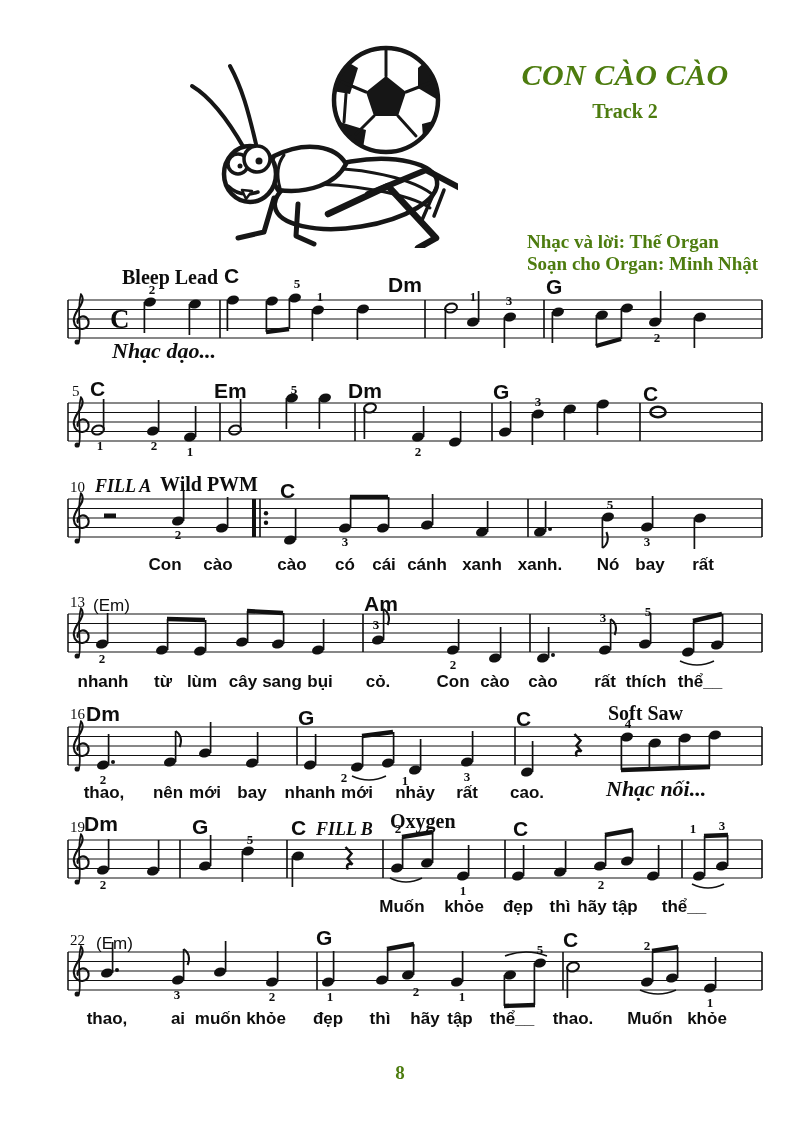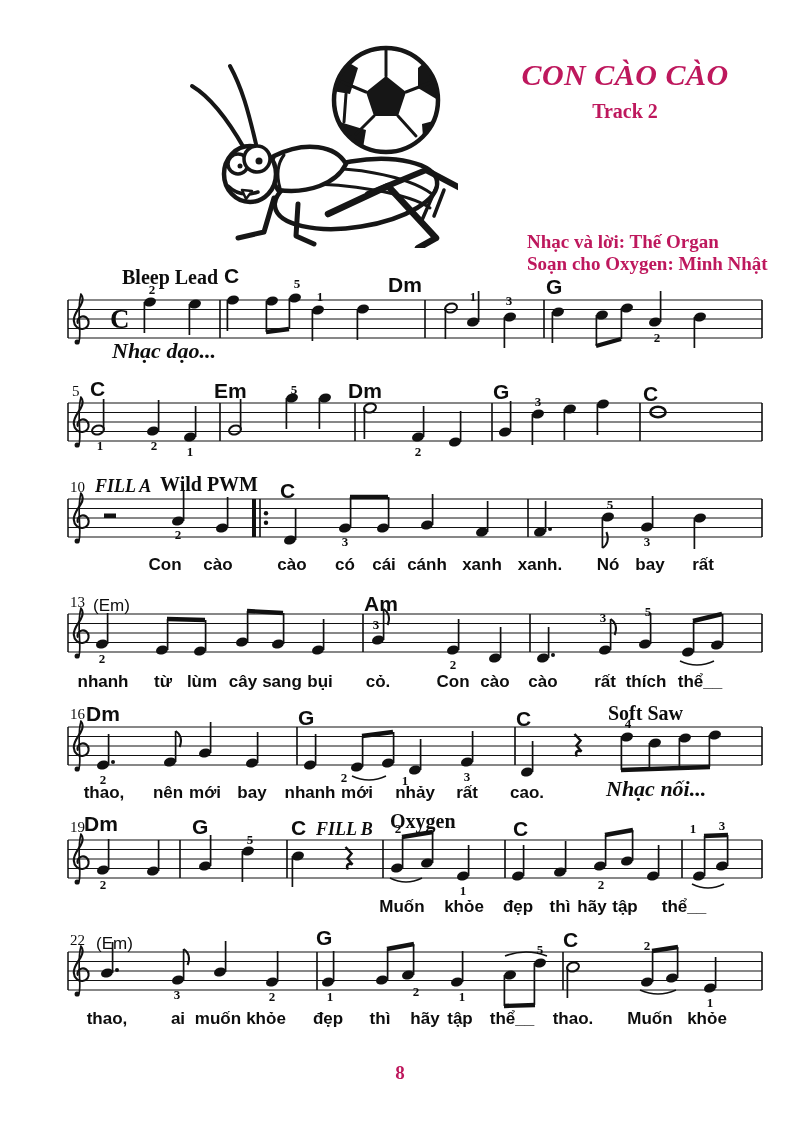--- a/index.html
+++ b/index.html
@@ -1,17 +1,17 @@
 <!DOCTYPE html>
 <html><head>
 <meta charset="utf-8">
 <style>
   html,body{margin:0;padding:0;background:#e8e8e8;}
   #page{position:relative;width:800px;height:1146px;background:#ffffff;margin:0 auto;overflow:hidden;
-        font-family:"Liberation Serif",serif;color:#be185d;}
+        font-family:"Liberation Serif",serif;color:#4d7c0f;}
   .abs{position:absolute;}
   #title{left:455px;top:58px;width:340px;text-align:center;
          font:italic bold 30px "Liberation Serif",serif;letter-spacing:.5px;}
   #track{left:455px;top:100px;width:340px;text-align:center;
          font:bold 20px "Liberation Serif",serif;}
   #credits{left:527px;top:231px;font:bold 19px "Liberation Serif",serif;line-height:22px;white-space:nowrap;}
   #pagenum{left:0;top:1062px;width:800px;text-align:center;font:bold 19px "Liberation Serif",serif;}
   svg text{fill:#0d0d0d;}
   .chord{font:bold 21px "Liberation Sans",sans-serif;}
   .lyric{font:bold 17px "Liberation Sans",sans-serif;}
@@ -71,21 +71,21 @@
       <circle cx="62" cy="130" r="2.5" fill="#161616" stroke="none"></circle>
       <path d="M50 150 Q62 162 80 156" stroke-width="3.5"></path>
       <polygon points="64,154 74,155 68,163" fill="#ffffff" stroke-width="2.5"></polygon>
     </g>
   </svg>
 
   <div class="abs" id="title">CON CÀO CÀO</div>
   <div class="abs" id="track">Track 2</div>
   <div class="abs" id="credits">
     <div>Nhạc và lời: Thế Organ</div>
-    <div>Soạn cho Oxygen: Minh Nhật</div>
+    <div>Soạn cho Organ: Minh Nhật</div>
   </div>
 
   <svg class="abs" id="score" style="left:0;top:0" width="800" height="1146" viewBox="0 0 800 1146">
       <g>
         <line x1="68" y1="300" x2="762" y2="300" stroke="#111" stroke-width="1.15"></line>
         <line x1="68" y1="309.5" x2="762" y2="309.5" stroke="#111" stroke-width="1.15"></line>
         <line x1="68" y1="319" x2="762" y2="319" stroke="#111" stroke-width="1.15"></line>
         <line x1="68" y1="328.5" x2="762" y2="328.5" stroke="#111" stroke-width="1.15"></line>
         <line x1="68" y1="338" x2="762" y2="338" stroke="#111" stroke-width="1.15"></line>
         <line x1="68" y1="300" x2="68" y2="338" stroke="#111" stroke-width="1.5"></line>

